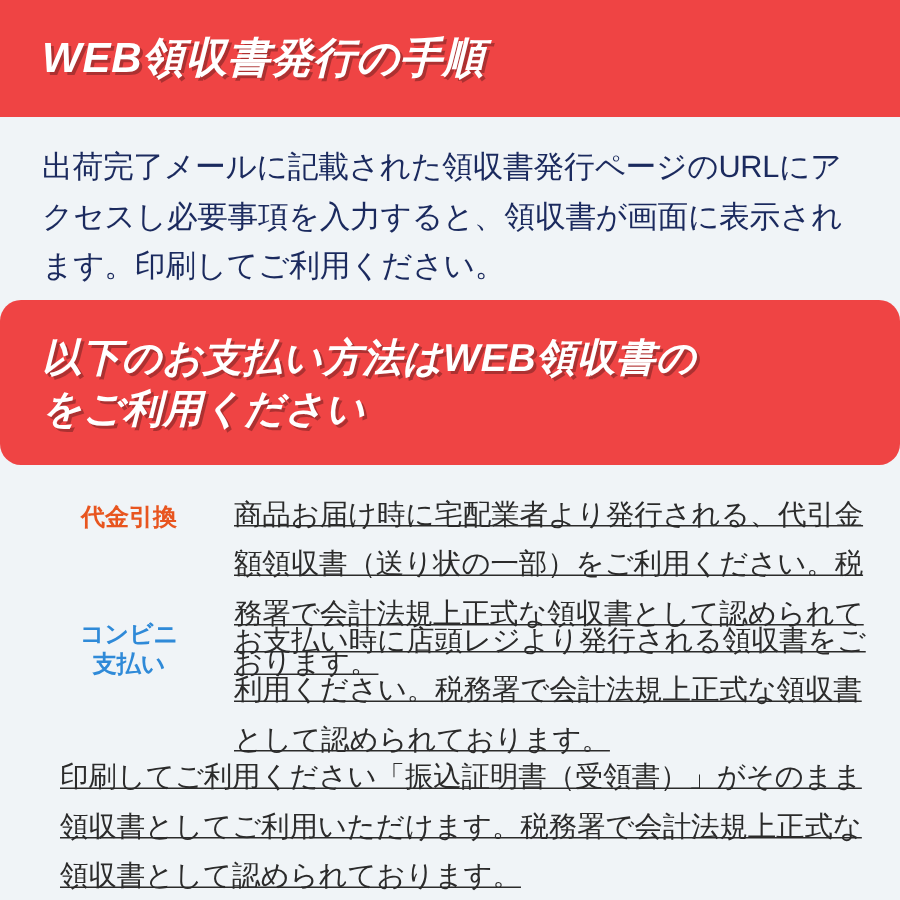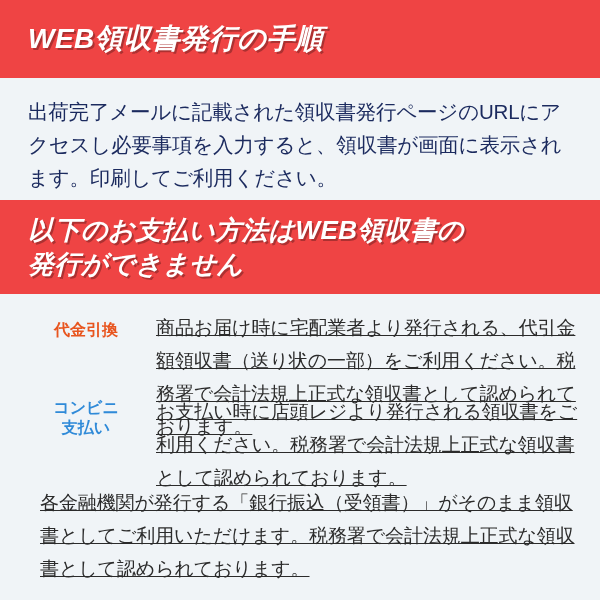--- a/index.html
+++ b/index.html
@@ -31,22 +31,23 @@
     flex-direction: column;
     justify-content: center;
   }
 
   .banner-primary {
     height: 78px;
     padding: 0 0 0 28px;
   }
 
   .banner-secondary {
-    height: 94px;
+    height: 110px;
     padding: 0 0 0 28px;
+    border-radius: 14px;
   }
 
   .banner-title {
     color: #ffffff;
     font-weight: bold;
     font-style: italic;
     font-size: 28px;
     line-height: 1.15;
     letter-spacing: 0.5px;
     text-shadow: 2px 2px 0 rgba(0,0,0,0.28);
@@ -136,21 +137,21 @@
     <div class="banner-title">WEB領収書発行の手順</div>
   </div>
 
   <div class="intro">
     <p class="intro-text">出荷完了メールに記載された領収書発行ページのURLにアクセスし必要事項を入力すると、領収書が画面に表示されます。印刷してご利用ください。</p>
   </div>
 
   <div class="banner banner-secondary">
     <div class="banner-title">
       <span class="banner-line">以下のお支払い方法はWEB領収書の</span>
-      <span class="banner-line">発行ができません</span>
+      <span class="banner-line">をご利用ください</span>
     </div>
   </div>
 
   <div class="methods">
 
     <div class="method-row method-row-cod">
       <div class="method-label label-cod">
         <span class="label-line">代金引換</span>
       </div>
       <p class="method-desc">商品お届け時に宅配業者より発行される、代引金額領収書（送り状の一部）をご利用ください。税務署で会計法規上正式な領収書として認められております。</p>
@@ -158,18 +159,18 @@
 
     <div class="method-row method-row-konbini">
       <div class="method-label label-konbini">
         <span class="label-line">コンビニ</span>
         <span class="label-line">支払い</span>
       </div>
       <p class="method-desc">お支払い時に店頭レジより発行される領収書をご利用ください。税務署で会計法規上正式な領収書として認められております。</p>
     </div>
 
     <div class="method-row method-row-bank">
-      <p class="method-desc">各金融機関が発行する「銀行振込（受領書）」がそのまま領収書としてご利用いただけます。税務署で会計法規上正式な領収書として認められております。</p>
+      <p class="method-desc">印刷してご利用ください「振込証明書（受領書）」がそのまま領収書としてご利用いただけます。税務署で会計法規上正式な領収書として認められております。</p>
     </div>
 
   </div>
 
 </div>
 
 </body></html>

